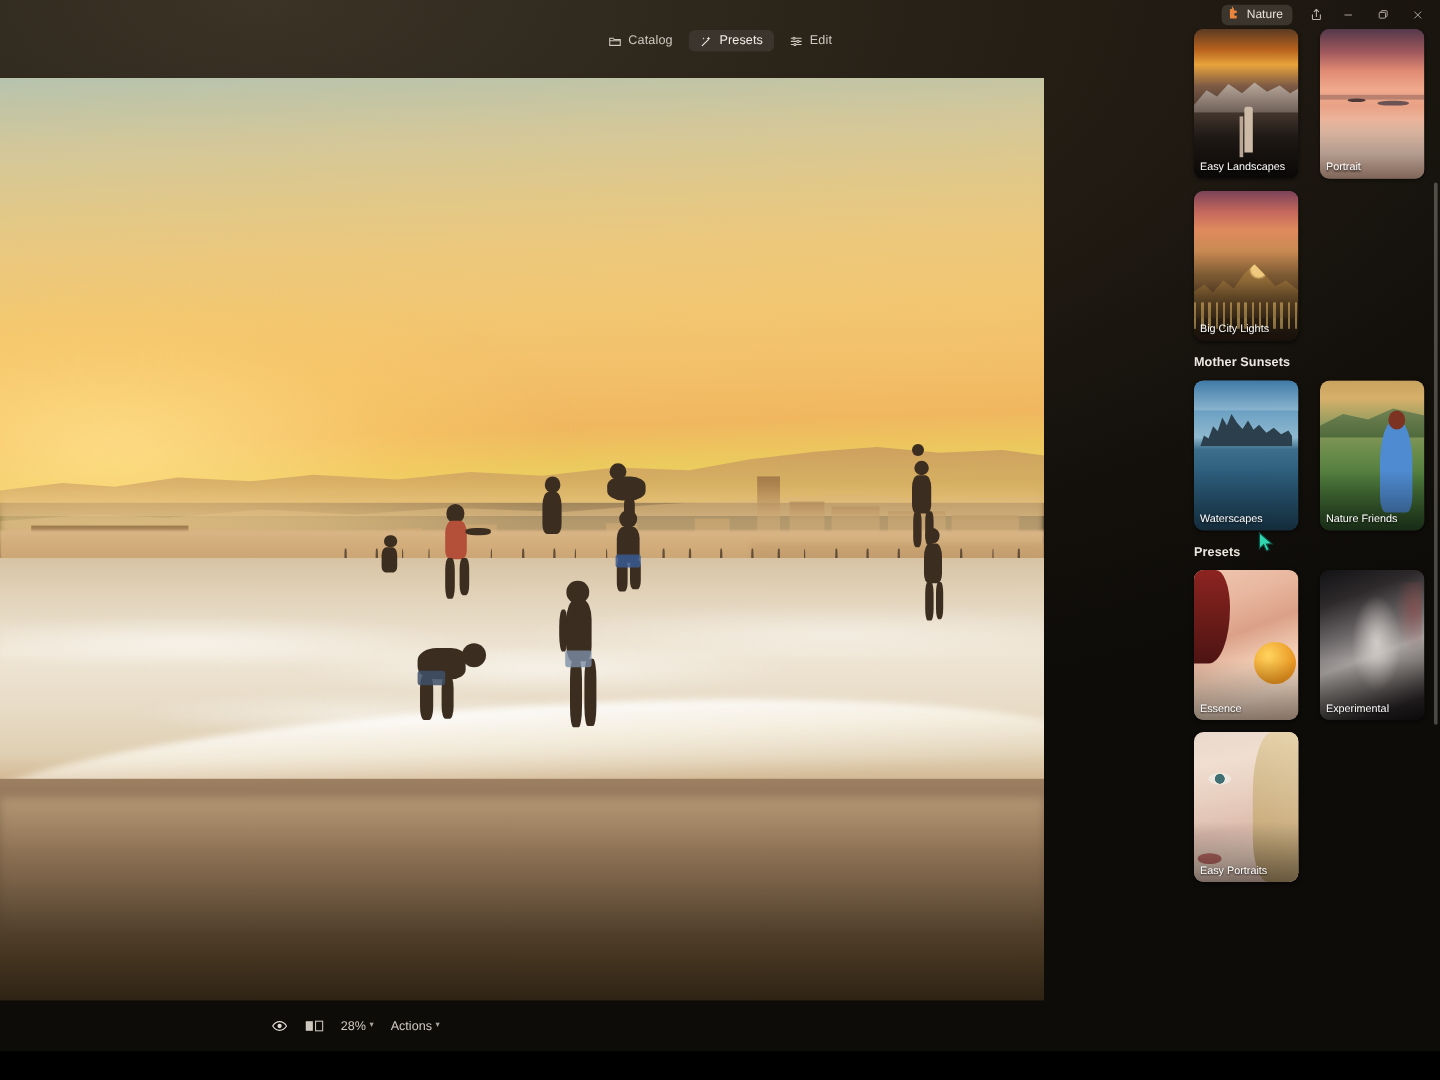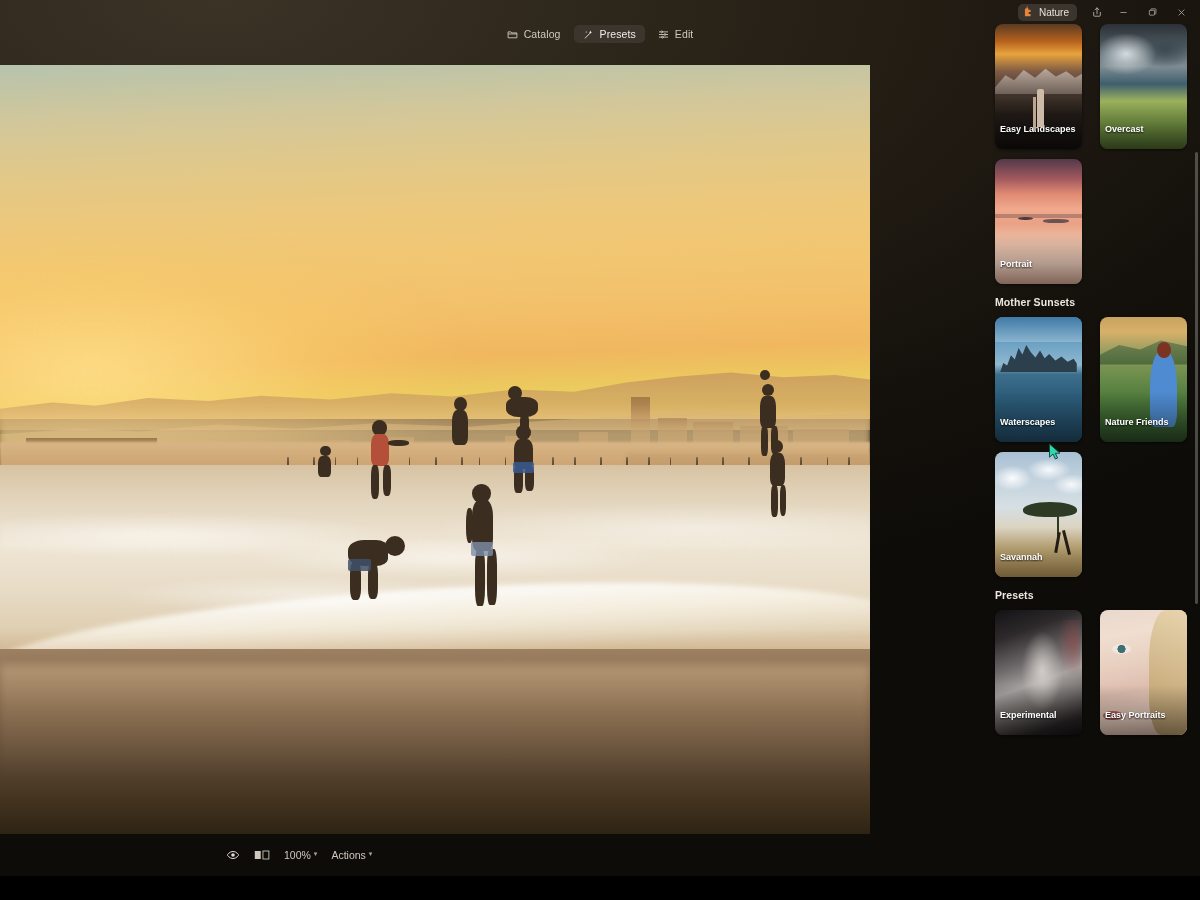--- a/index.html
+++ b/index.html
@@ -184,22 +184,22 @@
     font-size:10.5px; color:#ece7e0; font-weight:bold;
     margin:7px 0 9px 0; letter-spacing:.1px;
   }
   .card {
     position:relative; width:87px; height:125px; border-radius:8px;
     overflow:hidden; background:#1b1713;
     box-shadow:0 1px 3px rgba(0,0,0,.5);
   }
   .card .thumb { position:absolute; inset:0; }
   .card .cap {
-    position:absolute; left:5px; bottom:15px; right:4px;
-    font-size:9px; font-weight:bold; color:#fff;
+    position:absolute; left:5px; bottom:5px; right:4px;
+    font-size:9px; font-weight:normal; color:#fff;
     text-shadow:0 1px 2px rgba(0,0,0,.85);
     white-space:nowrap; overflow:hidden;
   }
   .card .shade {
     position:absolute; left:0; right:0; bottom:0; height:40%;
     background:linear-gradient(180deg, rgba(0,0,0,0), rgba(0,0,0,.45));
   }
   .card.sel { outline:1.5px solid rgba(255,255,255,.22); outline-offset:-1.5px; }
 
   
@@ -478,21 +478,21 @@
     <div class="bitem">
       <span>
         <svg width="16" height="12" viewBox="0 0 20 14" fill="none" stroke="#cfc8bf" stroke-width="1.1">
           <rect x="1" y="2" width="7.4" height="10" fill="#cfc8bf" stroke="none"></rect>
           <rect x="11.2" y="2" width="7.4" height="10"></rect>
         </svg>
       </span>
     </div>
 
     <div class="bitem">
-      <span>100%</span>
+      <span>28%</span>
       <span class="caret">▾</span>
     </div>
 
     <div class="bitem">
       <span>Actions</span>
       <span class="caret">▾</span>
     </div>
   </div>
 
   <div id="blackbar"></div>
@@ -501,31 +501,33 @@
 
     <div class="grid">
       <div class="card">
         <div class="thumb t-landscape">
             <div class="spire"></div>
           </div>
         <div class="shade"></div>
         <div class="cap">Easy Landscapes</div>
       </div>
       <div class="card">
-        <div class="thumb t-overcast"></div>
-        <div class="shade"></div>
-        <div class="cap">Overcast</div>
-      </div>
-      <div class="card">
         <div class="thumb t-sunset">
             <div class="boat"></div>
             <div class="boat2"></div>
           </div>
         <div class="shade"></div>
         <div class="cap">Portrait</div>
+      </div>
+      <div class="card">
+        <div class="thumb t-city">
+            <div class="lights"></div>
+          </div>
+        <div class="shade"></div>
+        <div class="cap">Big City Lights</div>
       </div>
     </div>
 
     <div class="sect-title">Mother Sunsets</div>
     <div class="grid">
       <div class="card">
         <div class="thumb t-water">
             <div class="sky-c"></div>
             <div class="skyline"></div>
           </div>
@@ -534,35 +536,32 @@
       </div>
       <div class="card">
         <div class="thumb t-animal">
             <div class="hill"></div>
             <div class="person"></div>
             <div class="phead"></div>
           </div>
         <div class="shade"></div>
         <div class="cap">Nature Friends</div>
       </div>
-      <div class="card sel">
-        <div class="thumb t-savannah">
-          <div class="clouds"></div>
-            <div class="tree"></div>
-            <div class="trunkline"></div>
-          <div class="giraffe"></div>
-            <div class="giraffe2"></div>
-        </div>
-        <div class="shade"></div>
-        <div class="cap">Savannah</div>
-      </div>
     </div>
 
     <div class="sect-title">Presets</div>
     <div class="grid">
+      <div class="card">
+        <div class="thumb t-essence">
+            <div class="hair"></div>
+            <div class="bubble"></div>
+          </div>
+        <div class="shade"></div>
+        <div class="cap">Essence</div>
+      </div>
       <div class="card">
         <div class="thumb t-exp">
             <div class="glowr"></div>
           </div>
         <div class="shade"></div>
         <div class="cap">Experimental</div>
       </div>
       <div class="card">
         <div class="thumb t-easyport">
             <div class="hairb"></div>

